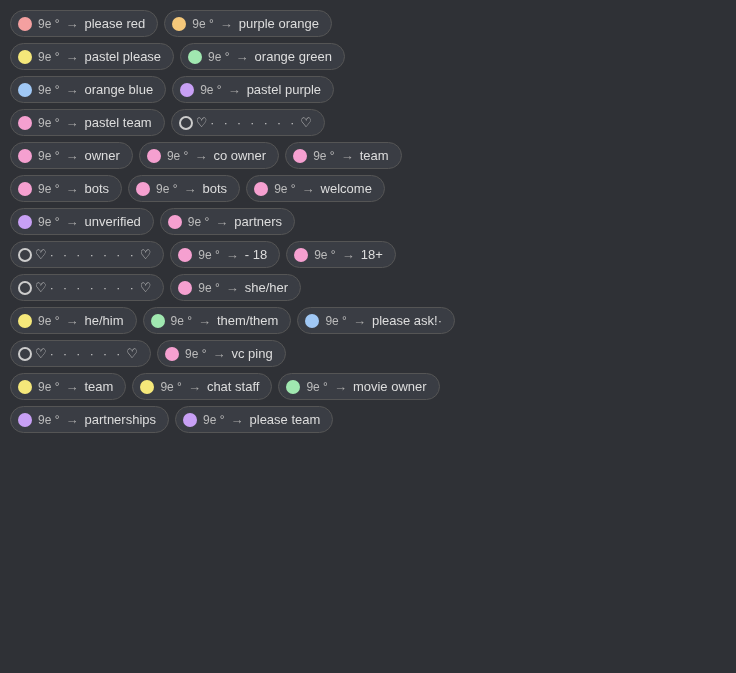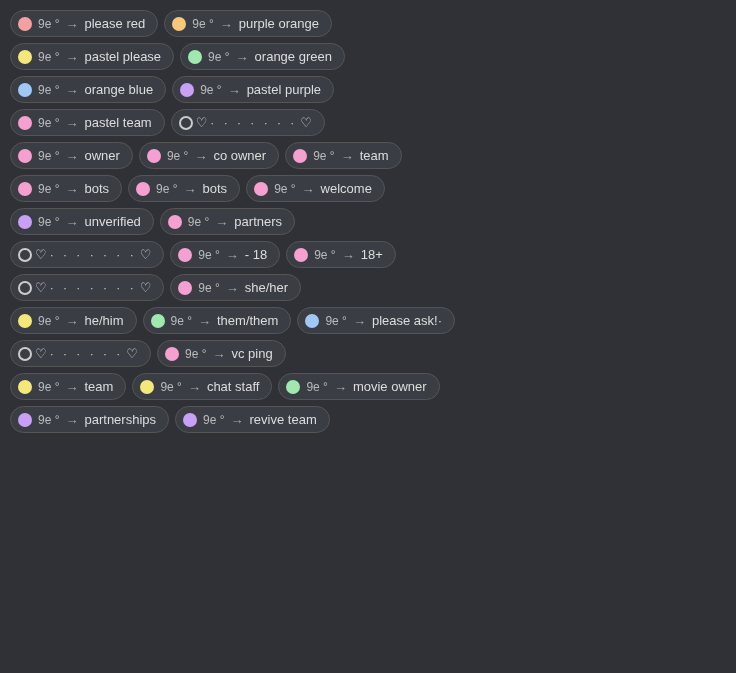--- a/index.html
+++ b/index.html
@@ -280,16 +280,16 @@
       <div class="pill">
         <span class="dot" style="background-color: rgb(200, 160, 245);"></span>
         <span style="color: rgb(187, 187, 187); font-size: 12px;">9e °</span>
         <span class="arrow">→</span>
         <span>partnerships</span>
       </div>
       <div class="pill">
         <span class="dot" style="background-color: rgb(200, 160, 245);"></span>
         <span style="color: rgb(187, 187, 187); font-size: 12px;">9e °</span>
         <span class="arrow">→</span>
-        <span>revive team</span>
+        <span>please team</span>
       </div>
     </div>
   </div>
 
 </body></html>

